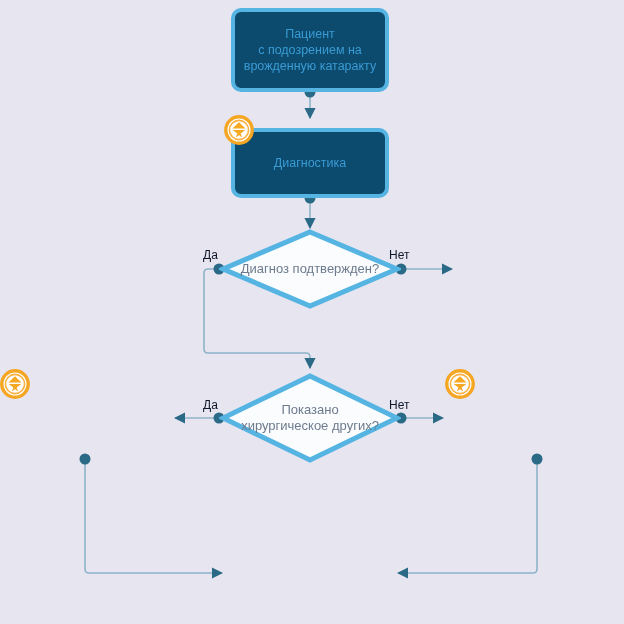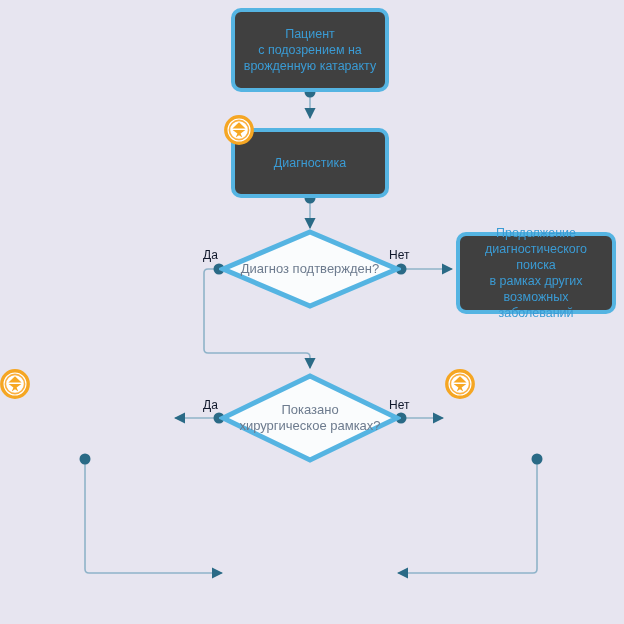--- a/index.html
+++ b/index.html
@@ -29,21 +29,21 @@
   
   .node {
     position: absolute;
     box-sizing: border-box;
     display: flex;
     align-items: center;
     justify-content: center;
     text-align: center;
   }
   .proc {
-    background: #404040;
+    background: #0c4a6e;
     border: 4px solid #55b4e2;
     border-radius: 10px;
     color: #3a9bd4;
     font-size: 12.5px;
     line-height: 16px;
     padding: 4px 6px;
   }
   
   .diamond-wrap {
     position: absolute;
@@ -155,33 +155,27 @@
 
   <div class="diamond-wrap" style="left:219px; top:228px; width:182px; height:82px;">
     <svg class="dshape" width="182" height="82" viewBox="0 0 182 82">
       <polygon points="91,4 178,41 91,78 4,41" fill="#fafcfd" stroke="#55b4e2" stroke-width="5"></polygon>
     </svg>
     <div class="diamond-label">Диагноз подтвержден?</div>
   </div>
   <div class="edge-label" style="left:203px; top:248px;">Да</div>
   <div class="edge-label" style="left:389px; top:248px;">Нет</div>
 
-  <div class="node proc" style="left:456px; top:232px; width:160px; height:82px;">
-    <span style="white-space:pre-line;">Продолжение
-диагностического поиска
-в рамках других
-возможных заболеваний</span>
-  </div>
 
   <div class="diamond-wrap" style="left:219px; top:372px; width:182px; height:92px;">
     <svg class="dshape" width="182" height="92" viewBox="0 0 182 92">
       <polygon points="91,4 178,46 91,88 4,46" fill="#fafcfd" stroke="#55b4e2" stroke-width="5"></polygon>
     </svg>
     <div class="diamond-label">Показано
-хирургическое рамках?</div>
+хирургическое других?</div>
   </div>
   <div class="edge-label" style="left:203px; top:398px;">Да</div>
   <div class="edge-label" style="left:389px; top:398px;">Нет</div>
 
   <svg class="badge" style="left:0px; top:369px;" viewBox="0 0 30 30">
     <circle cx="15" cy="15" r="13.2" fill="#ffffff" stroke="#f5a623" stroke-width="3.4"></circle>
     <circle cx="15" cy="15" r="9.6" fill="#ffffff" stroke="#fbb040" stroke-width="1.6"></circle>
     <path d="M 15 7.2 L 21.6 13.4 L 8.4 13.4 Z" fill="#f7a823"></path>
     <path d="M 8.6 15.0 L 21.4 15.0 L 16.6 18.5 L 18.3 22.6 L 15 20.3
              L 11.7 22.6 L 13.4 18.5 Z" fill="#f7a823"></path>

